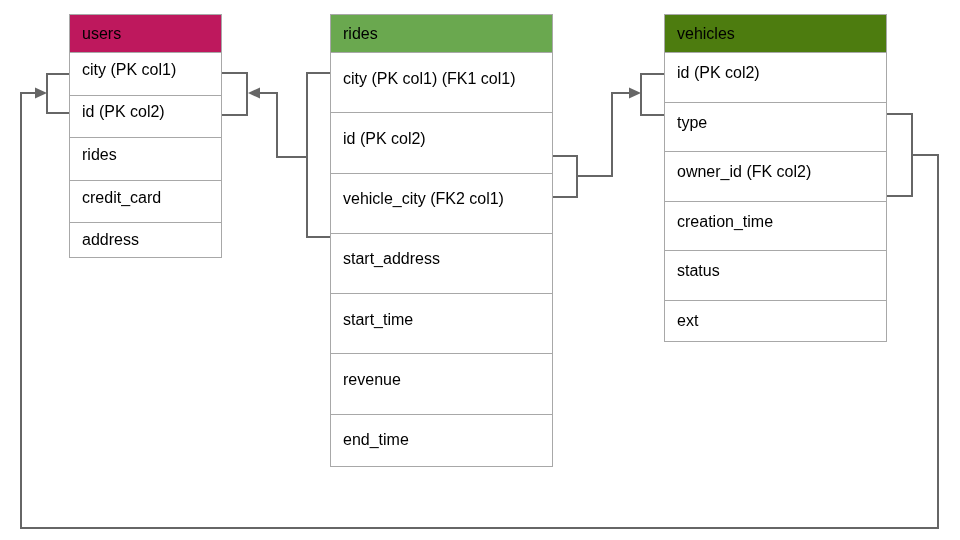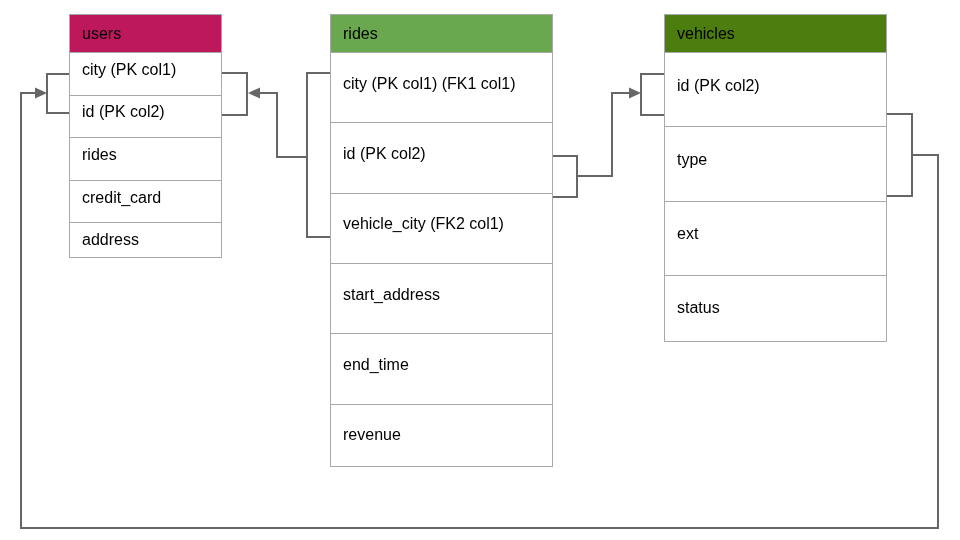--- a/index.html
+++ b/index.html
@@ -70,34 +70,37 @@
 
   <div class="er-table" id="tbl-rides">
     <div class="hdr" style="background: rgb(106, 168, 79);">
       <span>rides</span>
     </div>
     <div class="rows">
         <div class="row">city (PK col1) (FK1 col1)</div>
         <div class="row">id (PK col2)</div>
         <div class="row">vehicle_city (FK2 col1)</div>
         <div class="row">start_address</div>
+        <div class="row">start_time</div>
+        <div class="row">revenue</div>
         <div class="row">end_time</div>
-        <div class="row">revenue</div>
       </div>
   </div>
 
   <div class="er-table" id="tbl-vehicles">
     <div class="hdr" style="background: #4d7c0f;">
       <span>vehicles</span>
     </div>
     <div class="rows">
         <div class="row">id (PK col2)</div>
         <div class="row">type</div>
+        <div class="row">owner_id (FK col2)</div>
+        <div class="row">creation_time</div>
+        <div class="row">status</div>
         <div class="row">ext</div>
-        <div class="row">status</div>
       </div>
   </div>
 
   <svg class="lines" viewBox="0 0 960 540">
 
     <polyline class="conn" points="222,73 247,73 247,115 222,115"></polyline>
     <polyline class="conn" points="330,73 307,73 307,237 330,237"></polyline>
     <polyline class="conn" points="307,157 277,157 277,93 259,93"></polyline>
     <polygon class="arrowhead" points="248,93 260,87.5 260,98.5"></polygon>
 

